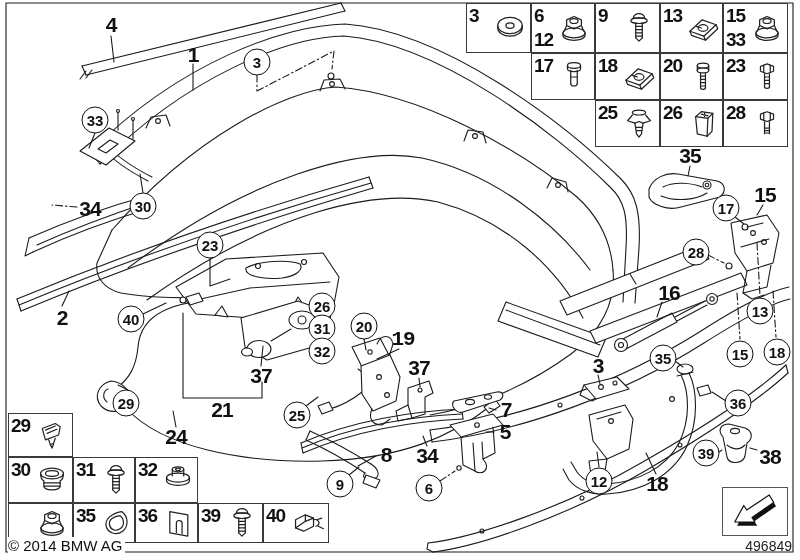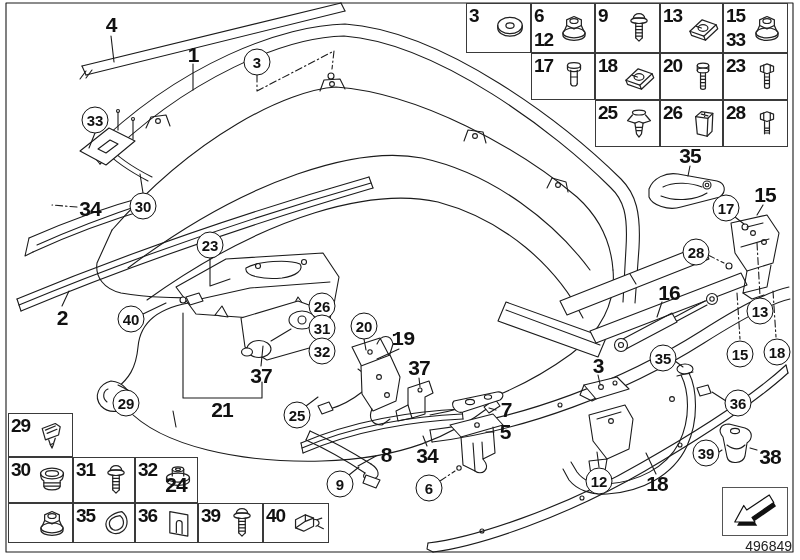--- a/index.html
+++ b/index.html
@@ -555,21 +555,21 @@
         </div>
       </div>
     </div>
   <div id="callout-layer">
       <div class="co plain" style="left: 111px; top: 25px;">4</div>
       <div class="co plain" style="left: 193px; top: 55px;">1</div>
       <div class="co plain" style="left: 90px; top: 209px;">34</div>
       <div class="co plain" style="left: 62px; top: 318px;">2</div>
       <div class="co plain" style="left: 261px; top: 376px;">37</div>
       <div class="co plain" style="left: 222px; top: 410px;">21</div>
-      <div class="co plain" style="left: 176px; top: 437px; margin-top: 48px;">24</div>
+      <div class="co plain" style="left: 176px; top: 437px;">24</div>
       <div class="co plain" style="left: 403px; top: 339px; font-family: Liberation Mono, monospace;">19</div>
       <div class="co plain" style="left: 419px; top: 368px;">37</div>
       <div class="co plain" style="left: 506px; top: 410px;">7</div>
       <div class="co plain" style="left: 505px; top: 432px;">5</div>
       <div class="co plain" style="left: 386px; top: 455px;">8</div>
       <div class="co plain" style="left: 427px; top: 456px;">34</div>
       <div class="co plain" style="left: 598px; top: 366px;">3</div>
       <div class="co plain" style="left: 663px; top: 293px; margin-left: 6px;">16</div>
       <div class="co plain" style="left: 765px; top: 195px;">15</div>
       <div class="co plain" style="left: 690px; top: 156px;">35</div>
@@ -601,14 +601,15 @@
 
   <div id="direction-box">
     <span>
       <svg width="58" height="42" viewBox="0 0 66 56">
         <polygon points="9,49 21,27 25,33 55,13 61,23 32,43 36,49" fill="#111"></polygon>
         <polygon points="6,44 18,22 22,28 52,8 58,18 29,38 33,44" fill="#fff" stroke="#111" stroke-width="1.6" stroke-linejoin="round"></polygon>
       </svg>
     </span>
   </div>
 
+  <div id="copyright">© 2014 BMW AG</div>
   <div id="diagram-number">496849</div>
 </div>
 
 </body></html>

